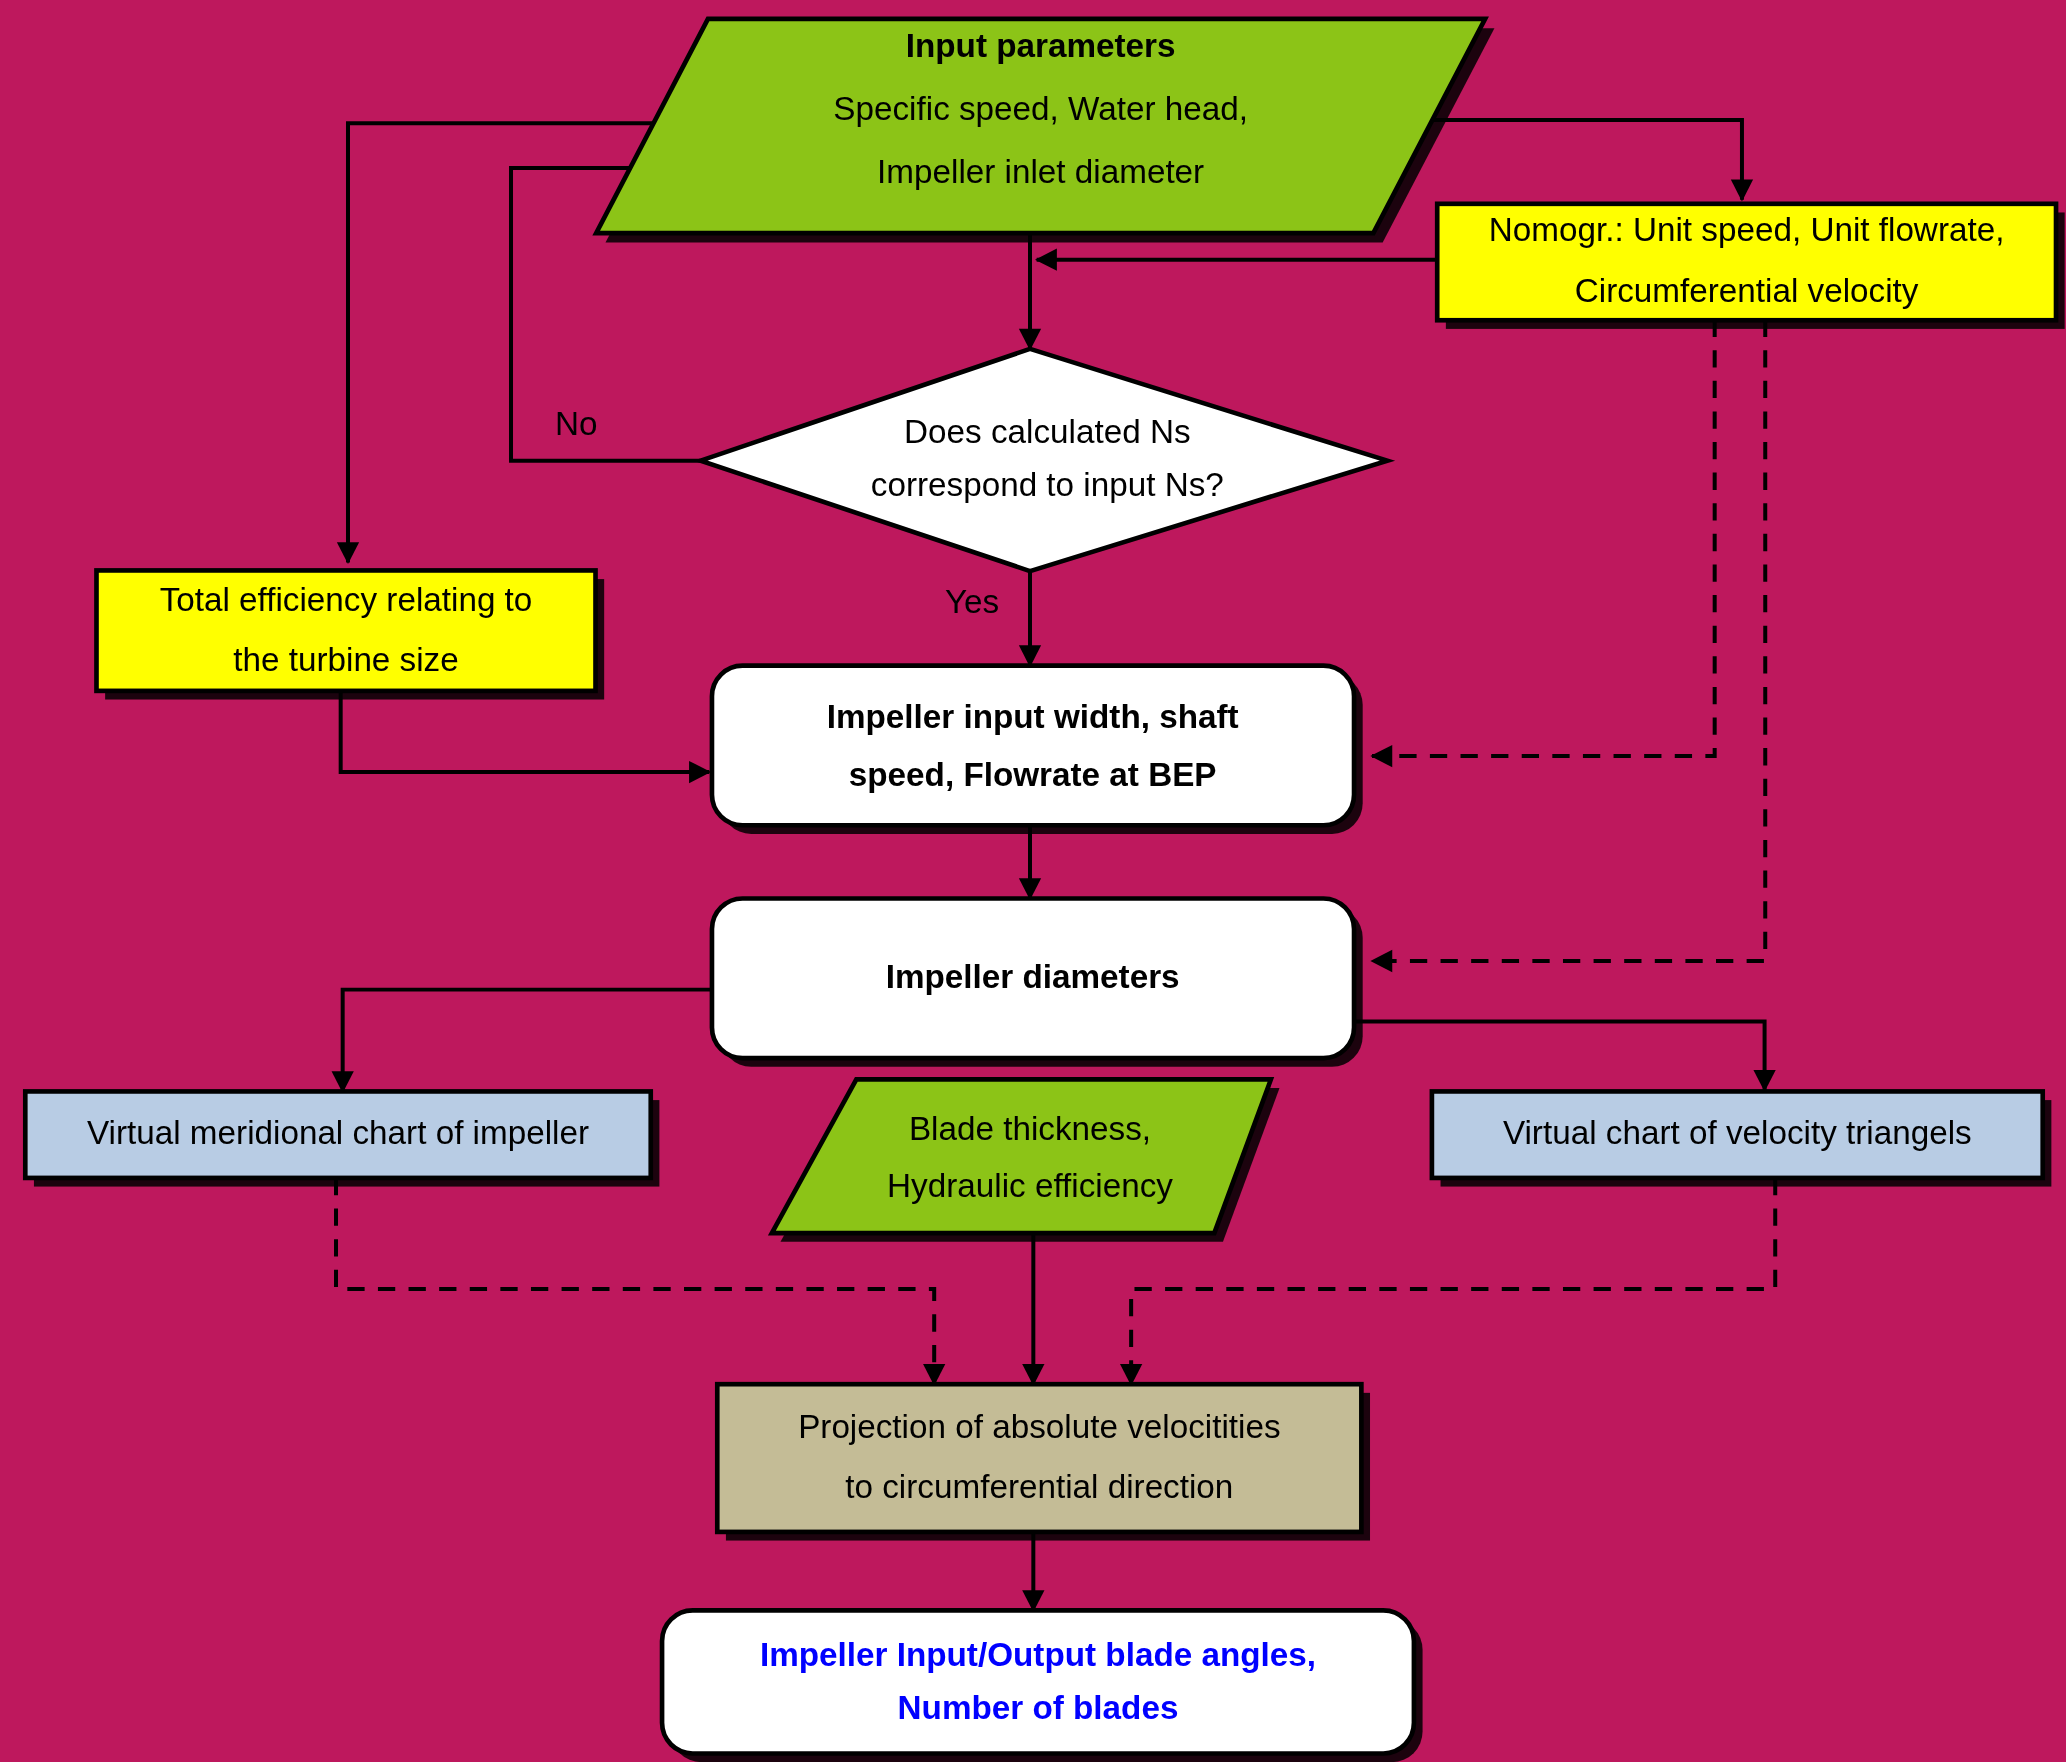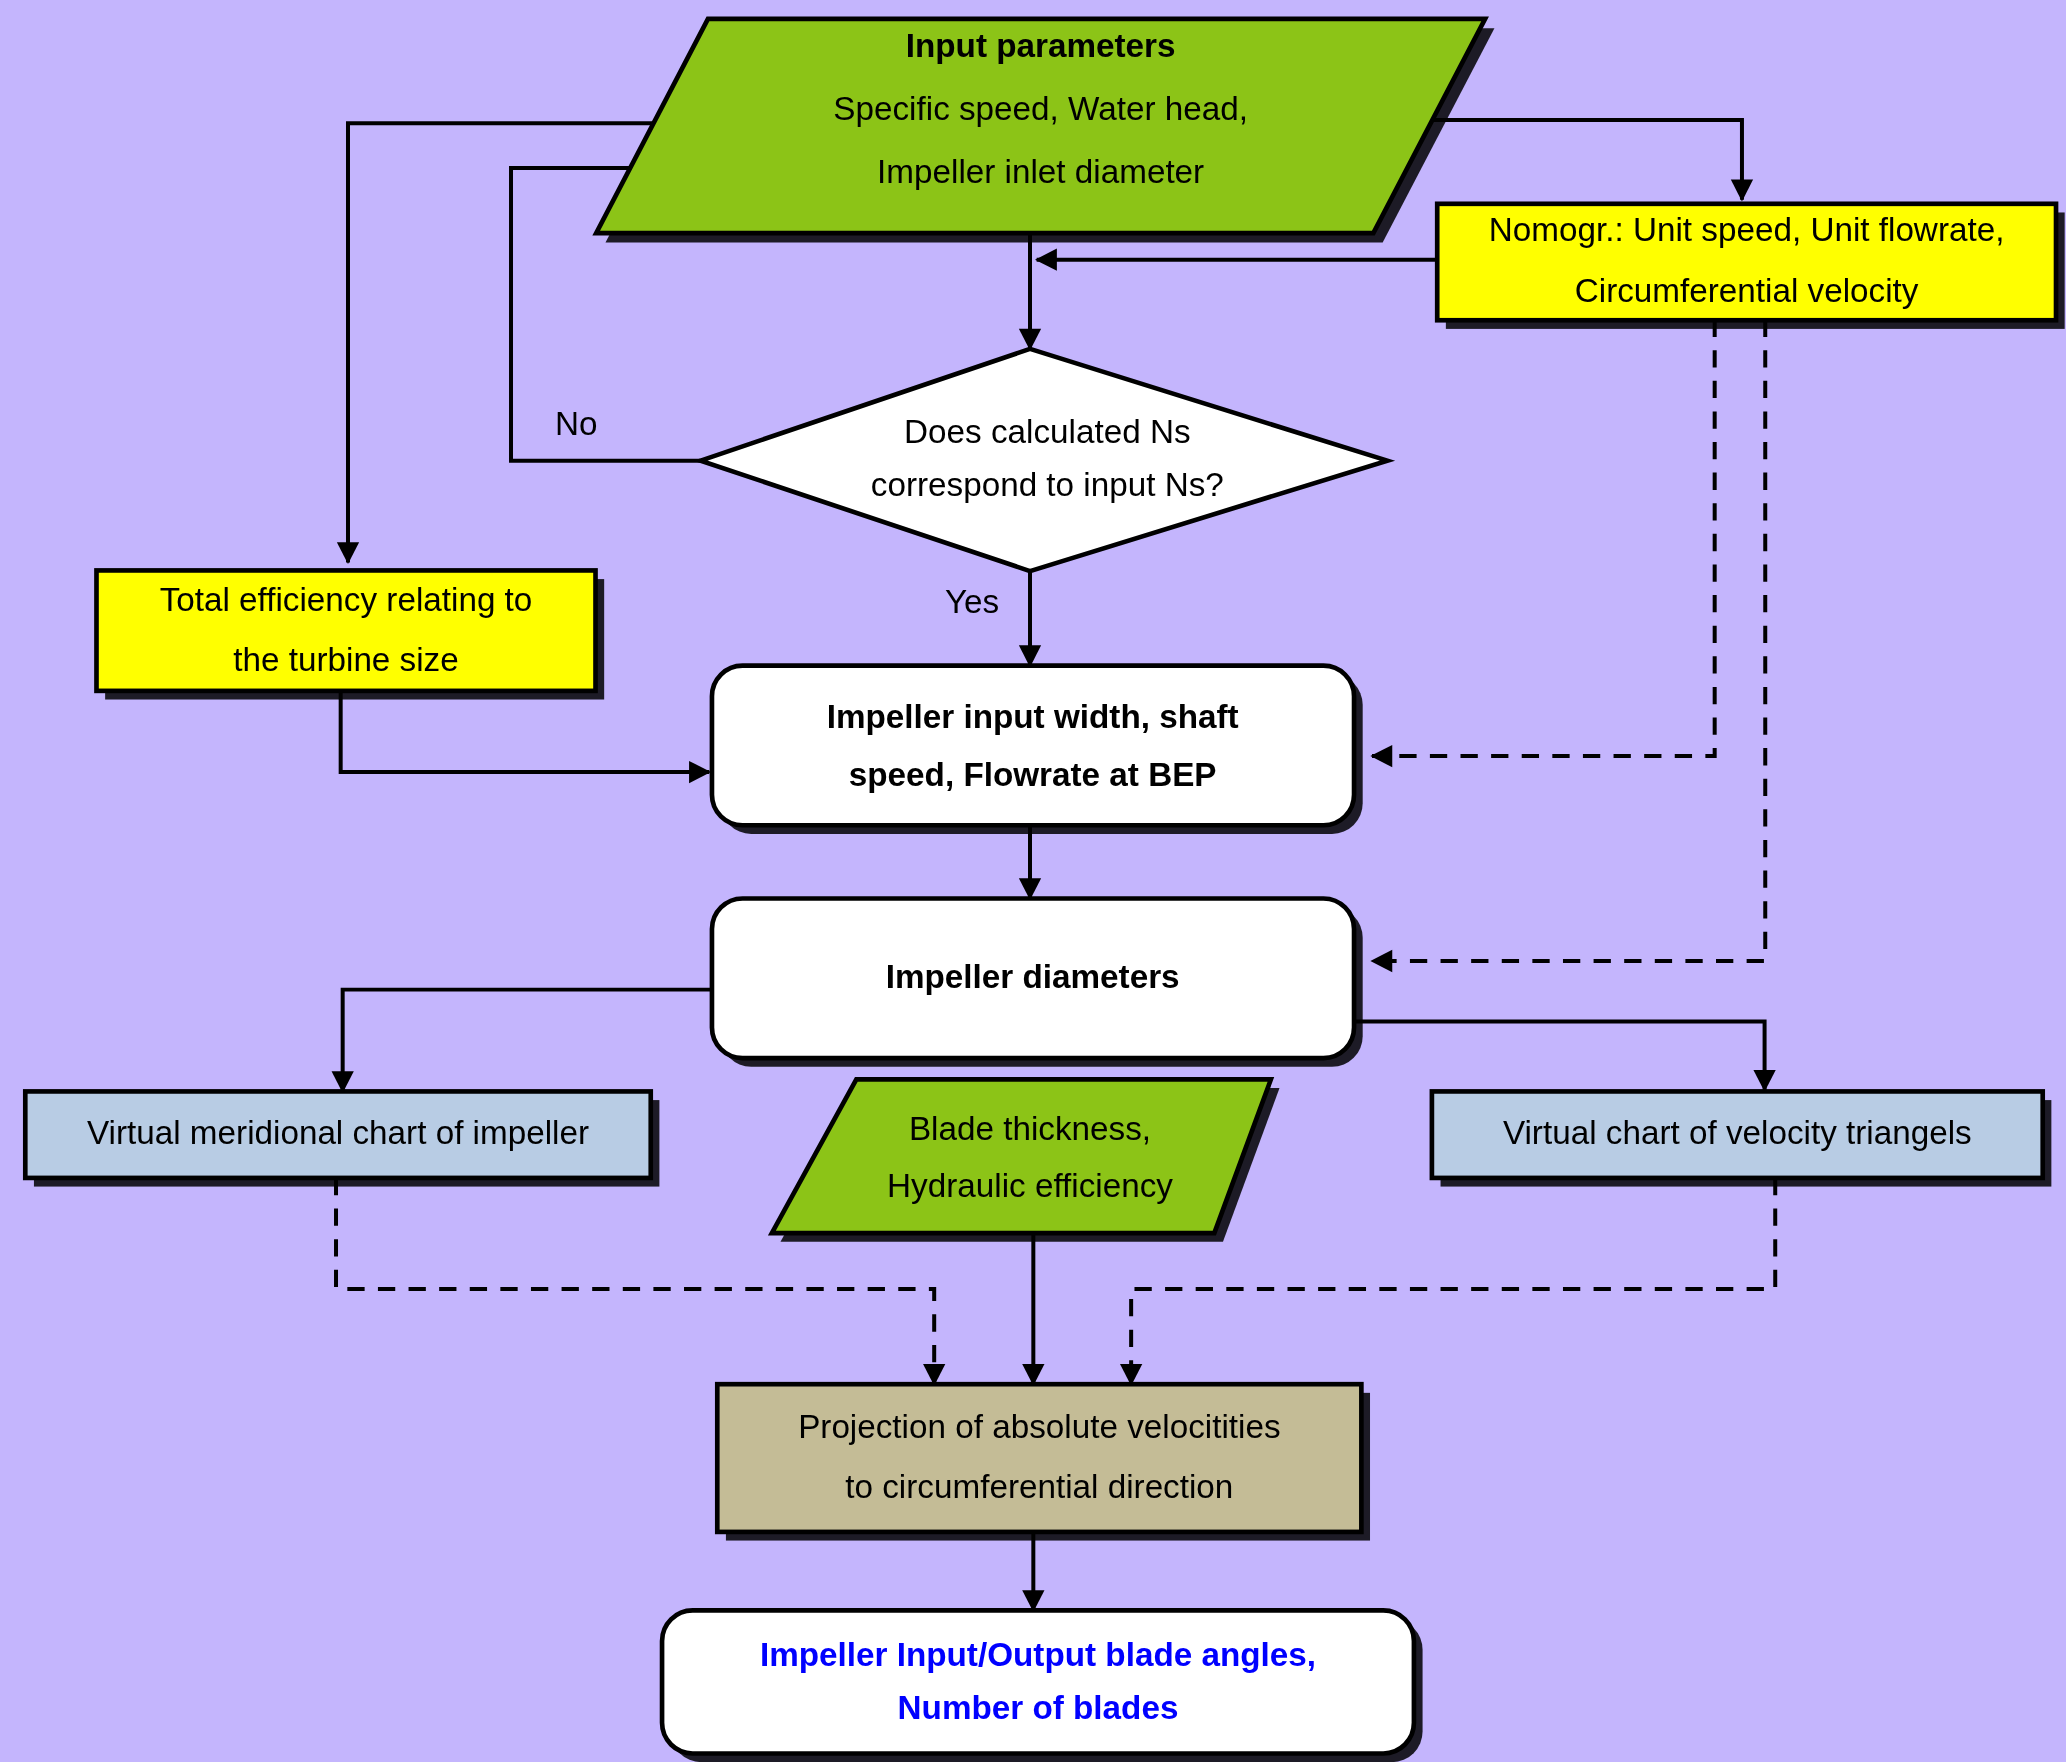--- a/index.html
+++ b/index.html
@@ -4,21 +4,21 @@
 <style>
   html, body {
     margin: 0;
     padding: 0;
     background: #ffffff;
   }
   #canvas-wrap {
     position: relative;
     width: 2066px;
     height: 1763px;
-    background: #c4b5fd;
+    background: #be185d;
     overflow: hidden;
   }
   svg#flow {
     display: block;
     width: 2066px;
     height: 1763px;
   }
   .node-text {
     font-family: "Liberation Sans", sans-serif;
     font-size: 50px;

